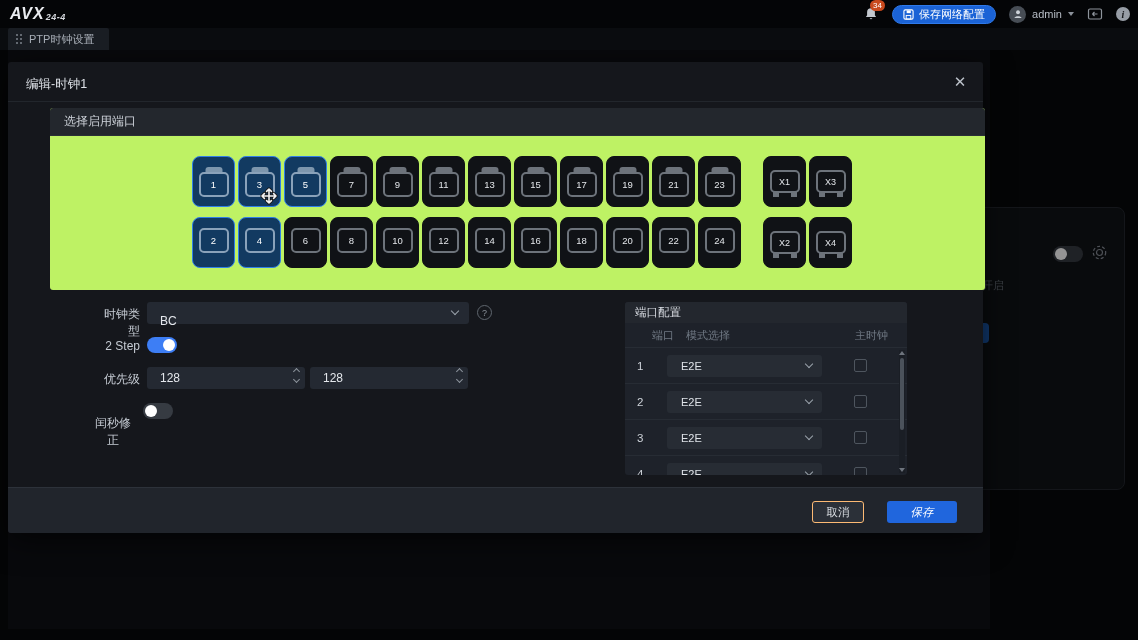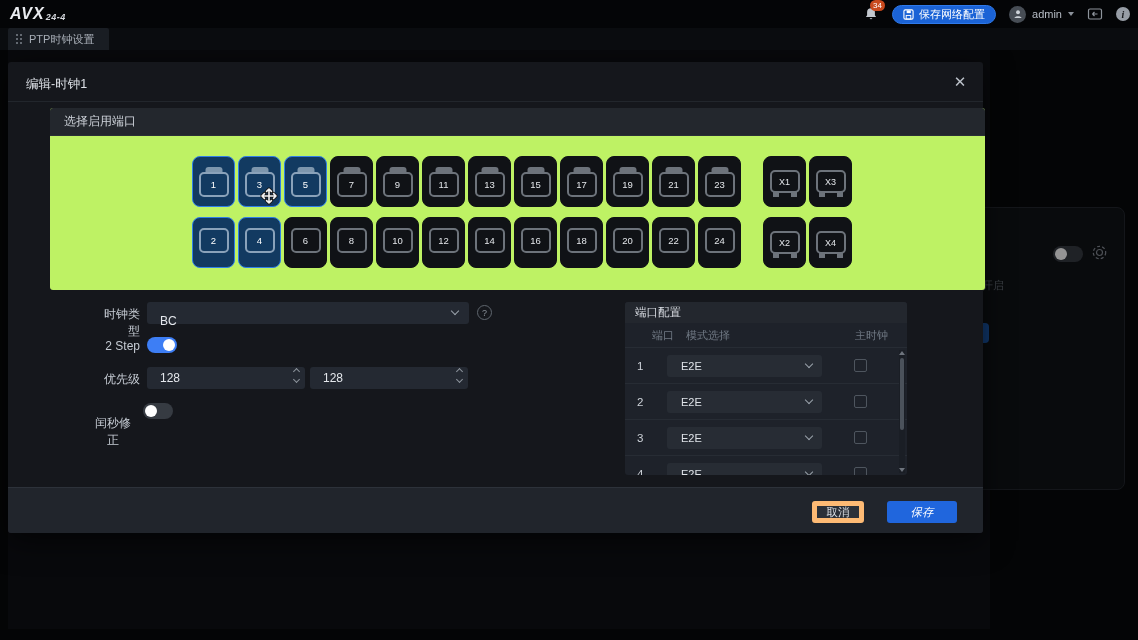--- a/index.html
+++ b/index.html
@@ -114,21 +114,21 @@
   .vthumb { position:absolute; left:1px; top:8px; width:4px; height:72px; background:#4b525b; border-radius:2px; }
   .varr-up, .varr-dn { position:absolute; left:0; width:0; height:0; border-left:3px solid transparent; border-right:3px solid transparent; }
   .varr-up { top:1px; border-bottom:4px solid #6e747d; }
   .varr-dn { bottom:1px; border-top:4px solid #6e747d; }
 
   
   .dlg-footer { position:absolute; left:0; top:425px; width:975px; height:46px; background:#21252c;
     border-top:1px solid #2d323a; border-radius:0 0 3px 3px; }
   .btn { position:absolute; top:13px; height:22px; border-radius:3px; font-size:11.5px;
     display:flex; align-items:center; justify-content:center; cursor:pointer; }
-  .btn-cancel { left:804px; width:52px; background:#2b3038; border:5px solid #fdba74; color:#d9dde2; }
+  .btn-cancel { left:804px; width:52px; background:#2b3038; border:1px solid #fdba74; color:#d9dde2; }
   .btn-save { left:879px; width:70px; background:#2066dd; color:#fff;font-style:italic; }
 
   #cursor { position:absolute; left:259px; top:186px; z-index:50; pointer-events:none; }
 </style>
 </head>
 <body>
 
 <div id="topbar">
   <div class="logo-wrap">
     <span class="logo">AVX</span>

